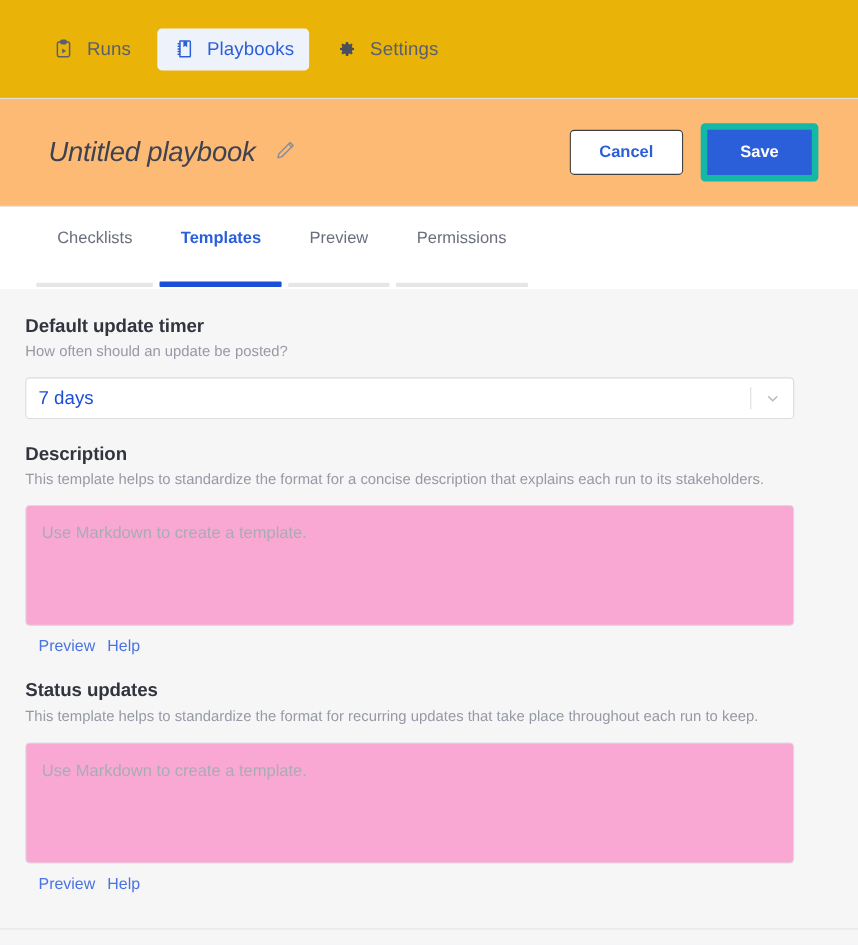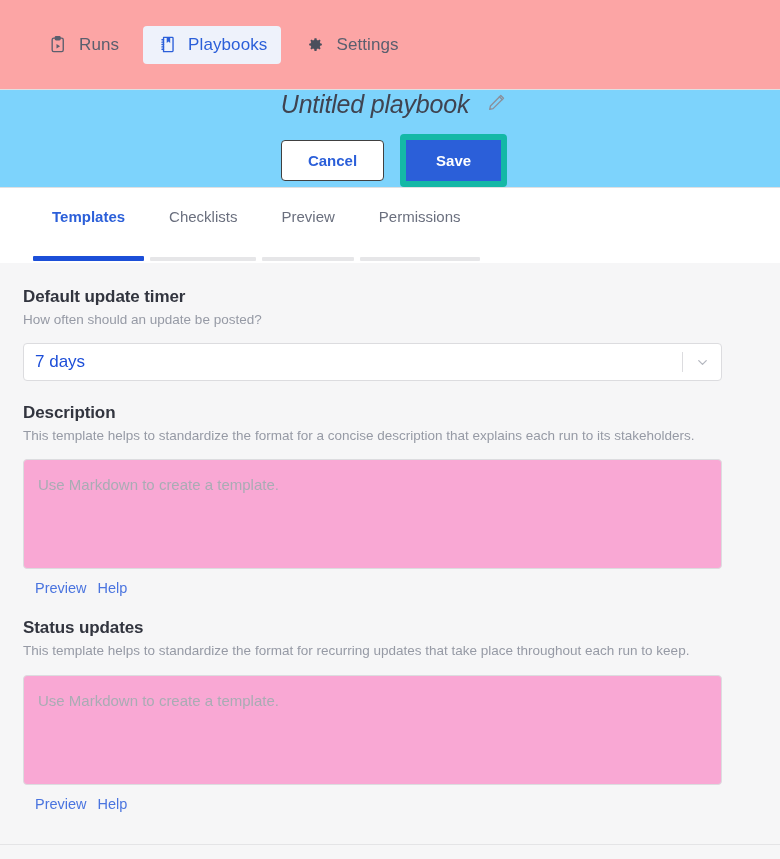--- a/index.html
+++ b/index.html
@@ -13,21 +13,21 @@
     background: #f6f6f7;
     font-family: "Liberation Sans", sans-serif;
     -webkit-font-smoothing: antialiased;
     overflow: hidden;
     color: #3f4350;
   }
 
   
   .topnav {
     height: 90px;
-    background: #fca5a5;
+    background: #eab308;
     border-bottom: 1px solid #e0e0e2;
     display: flex;
     align-items: center;
     padding: 0 0 0 34px;
     position: relative;
   }
   .nav-item {
     display: flex;
     align-items: center;
     gap: 11px;
@@ -49,27 +49,26 @@
     align-items: center;
     justify-content: center;
     width: 20px;
     height: 20px;
   }
   .nav-item.active .ico svg { stroke: #2b5fd9; fill: #2b5fd9; }
 
   
   .titlebar {
     height: 98px;
-    background: #7dd3fc;
+    background: #fdba74;
     border-bottom: 1px solid #e0e0e2;
     display: flex;
     align-items: center;
     justify-content: space-between;
     padding: 0 36px 0 44px;
-    flex-direction: column;
   }
   .title-left {
     display: flex;
     align-items: center;
     gap: 16px;
   }
   .playbook-title {
     font-size: 25px;
     font-style: italic;
     color: #3f4350;
@@ -282,26 +281,26 @@
       </span>
     </button>
   </div>
   <div class="title-right">
     <button class="btn btn-cancel">Cancel</button>
     <button class="btn btn-save">Save</button>
   </div>
 </div>
 
 <div class="tabbar">
+  <div class="tab">
+    <span>Checklists</span>
+    <span class="tab-underline"></span>
+  </div>
   <div class="tab active">
     <span>Templates</span>
-    <span class="tab-underline"></span>
-  </div>
-  <div class="tab">
-    <span>Checklists</span>
     <span class="tab-underline"></span>
   </div>
   <div class="tab">
     <span>Preview</span>
     <span class="tab-underline"></span>
   </div>
   <div class="tab">
     <span>Permissions</span>
     <span class="tab-underline"></span>
   </div>

